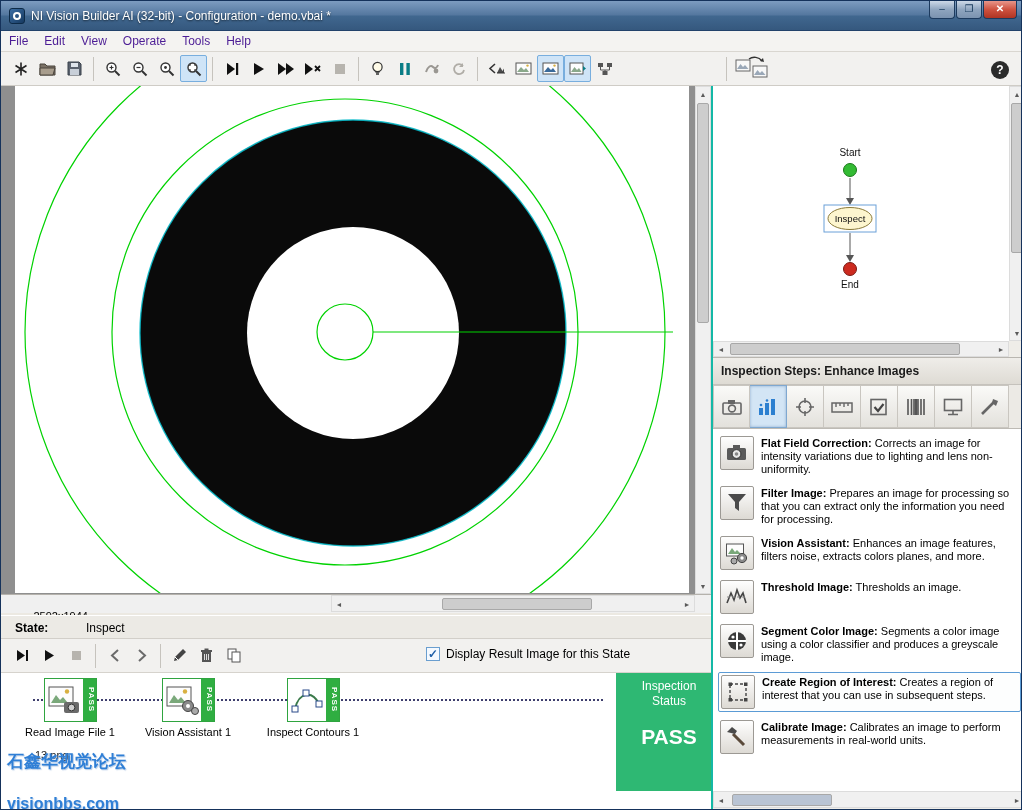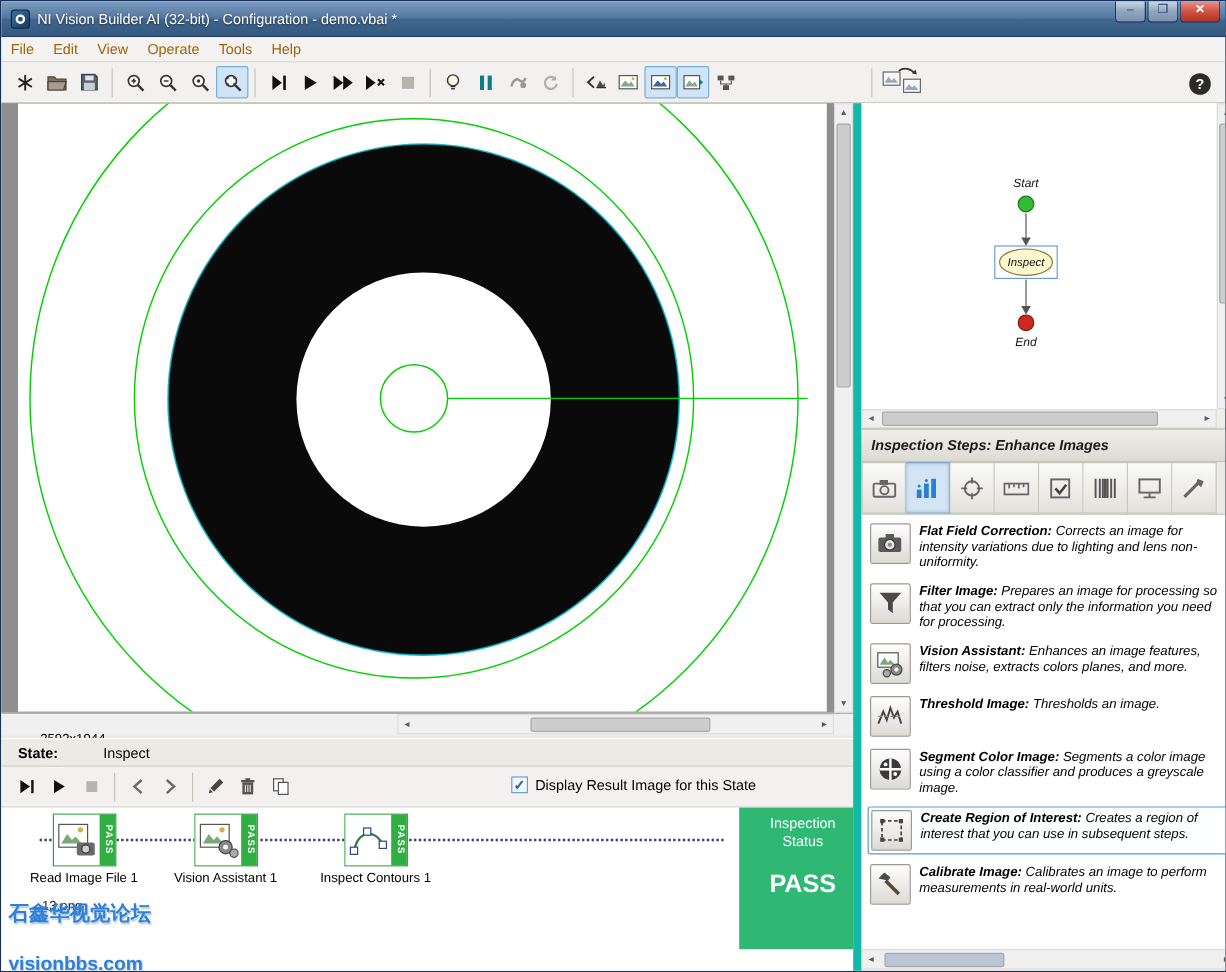--- a/index.html
+++ b/index.html
@@ -18,21 +18,21 @@
   #title-text { color:#fff; font-size:12px; text-shadow:0 1px 2px rgba(0,0,0,.6); }
   #win-buttons { position:absolute; right:6px; top:0; display:flex; }
   .winbtn { width:26px; height:18px; margin-left:1px; border:1px solid #1c3a5e; border-top:none;
     border-radius:0 0 4px 4px; background:linear-gradient(#cdd9e8,#8fa5bf 50%,#7b93b0);
     color:#183a5c; font-size:10px; line-height:16px; text-align:center; cursor:default; }
   .winbtn.close { width:34px; background:linear-gradient(#e8968a,#cf5240 50%,#b03423); color:#fff; font-weight:bold; }
 
   
   #menubar { position:absolute; left:0; top:30px; width:1022px; height:21px; background:#f4f3f1;
     border-bottom:1px solid #d9d6d0; display:flex; align-items:center; font-size:12px; }
-  .menu-item { padding:3px 8px; color:#a16207; }
+  .menu-item { padding:3px 8px; color:#4c1d95; }
 
   
   #toolbar { position:absolute; left:0; top:51px; width:1022px; height:34px; background:#f2f1ef;
     border-bottom:1px solid #cfccc6; display:flex; align-items:center; padding-left:6px; }
   .tb { width:27px; height:27px; display:flex; align-items:center; justify-content:center;
     border:1px solid transparent; border-radius:2px; background:transparent; }
   .tb.sel { background:#cfe4f7; border-color:#78aede; }
   .tsep { width:1px; height:24px; background:#c6c3bd; margin:0 5px; }
   .tb svg { display:block; }
   #help-btn { position:absolute; right:10px; top:4px; }
@@ -80,21 +80,21 @@
   #result-value { font-size:21px; font-weight:bold; margin-top:16px; }
   #file-label { position:absolute; left:34px; top:76px; font-size:11px; color:#222; }
 
   #watermark { position:absolute; left:6px; top:664px; color:#2f7fd6; font-weight:bold;
     text-shadow:1px 1px 1px rgba(120,160,210,.55); }
   #watermark .w1 { font-size:17px; }
   #watermark .w2 { font-size:16px; margin-top:22px; }
 
   
   #right { position:absolute; left:710px; top:85px; width:312px; height:725px; background:#efede8;
-    border-left:7px solid #14b8a6;font-style:italic; }
+    border-left:2px solid #14b8a6; }
   #diagram { position:absolute; left:0; top:0; width:296px; height:255px; background:#fff; }
   #steps-header { position:absolute; left:0; top:271px; width:312px; height:28px;
     background:linear-gradient(#efede9,#dedbd4); border-top:1px solid #b9b6b0; border-bottom:1px solid #c5c2bc;
     font-size:12px; font-weight:bold; line-height:27px; padding-left:8px; color:#1a1a1a; }
   #tabs { position:absolute; left:0; top:299px; width:312px; height:44px; display:flex; background:#eceae5;
     border-bottom:1px solid #bdbab4; }
   .tab { width:37px; height:43px; border:1px solid #c9c6c0; border-left:none; display:flex;
     align-items:center; justify-content:center; background:linear-gradient(#fafaf8,#e3e1dc); }
   .tab:first-child { border-left:1px solid #c9c6c0; }
   .tab.sel { background:#d3e5f5; border-color:#7fa8d0; box-shadow:inset 0 0 3px rgba(40,90,150,.4); }

